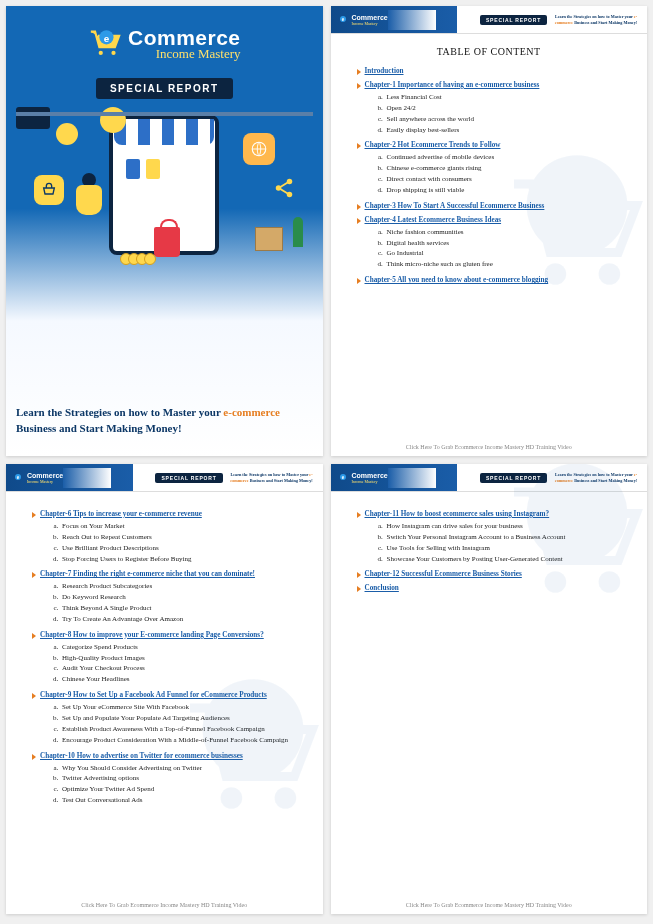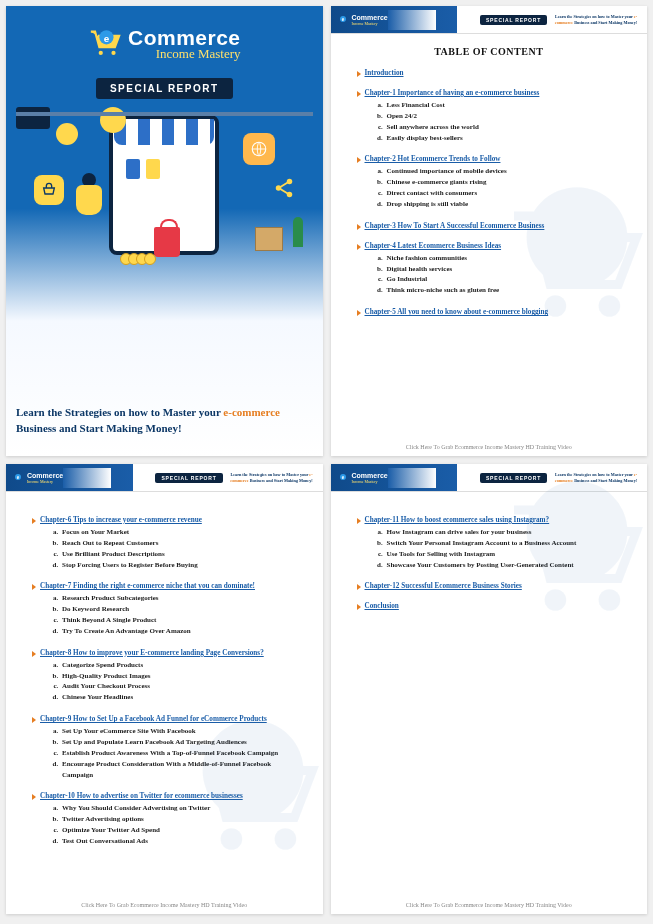--- a/index.html
+++ b/index.html
@@ -141,50 +141,49 @@
   }
   .watermark {
     position:absolute;
     right:-20px; bottom:-20px;
     width:180px; height:180px;
     opacity:0.06;
     pointer-events:none;
   }
   .toc-title {
     text-align:center;
-    font-weight:700;
+    font-weight:400;
     font-size:10px;
     letter-spacing:0.5px;
     margin-bottom:10px;
     color:#111;
   }
   .chap {
     color:#1a5da8;
     text-decoration:underline;
     font-weight:600;
     font-size:7.2px;
-    margin-top:12px;
+    margin-top:6px;
     display:flex;
     gap:4px;
   }
   .chap::before {
     content:"";
     display:inline-block;
     width:0;height:0;
     border-top:3px solid transparent;
     border-bottom:3px solid transparent;
     border-left:4px solid #e67e22;
     margin-top:2px;
     flex-shrink:0;
   }
   ol.sub {
     list-style:lower-alpha;
     margin:3px 0 2px 28px;
     color:#222;
-    font-weight:bold;
   }
   ol.sub li {
     font-size:7px;
     line-height:1.55;
     padding-left:2px;
   }
   .footer-link {
     position:absolute;
     bottom:6px; left:0; right:0;
     text-align:center;
@@ -291,21 +290,21 @@
           <div class="chap">Introduction</div>
           <div class="chap">Chapter-1   Importance of having an e-commerce business</div>
           <ol class="sub">
             <li>Less Financial Cost</li>
             <li>Open 24/2</li>
             <li>Sell anywhere across the world</li>
             <li>Easily display best-sellers</li>
           </ol>
           <div class="chap">Chapter-2   Hot Ecommerce Trends to Follow</div>
           <ol class="sub">
-            <li>Continued importance of mobile devices</li>
+            <li>Continued advertise of mobile devices</li>
             <li>Chinese e-commerce giants rising</li>
             <li>Direct contact with consumers</li>
             <li>Drop shipping is still viable</li>
           </ol>
           <div class="chap">Chapter-3   How To Start A Successful Ecommerce Business</div>
           <div class="chap">Chapter-4   Latest Ecommerce Business Ideas</div>
           <ol class="sub">
             <li>Niche fashion communities</li>
             <li>Digital health services</li>
             <li>Go Industrial</li>
@@ -359,21 +358,21 @@
           <div class="chap">Chapter-8   How to improve your E-commerce landing Page Conversions?</div>
           <ol class="sub">
             <li>Categorize Spend Products</li>
             <li>High-Quality Product Images</li>
             <li>Audit Your Checkout Process</li>
             <li>Chinese Your Headlines</li>
           </ol>
           <div class="chap">Chapter-9   How to Set Up a Facebook Ad Funnel for eCommerce Products</div>
           <ol class="sub">
             <li>Set Up Your eCommerce Site With Facebook</li>
-            <li>Set Up and Populate Learn Facebook Ad Targeting Audiences</li>
+            <li>Set Up and Populate Your Populate Ad Targeting Audiences</li>
             <li>Establish Product Awareness With a Top-of-Funnel Facebook Campaign</li>
             <li>Encourage Product Consideration With a Middle-of-Funnel Facebook Campaign</li>
           </ol>
           <div class="chap">Chapter-10   How to advertise on Twitter for ecommerce businesses</div>
           <ol class="sub">
             <li>Why You Should Consider Advertising on Twitter</li>
             <li>Twitter Advertising options</li>
             <li>Optimize Your Twitter Ad Spend</li>
             <li>Test Out Conversational Ads</li>
           </ol>

